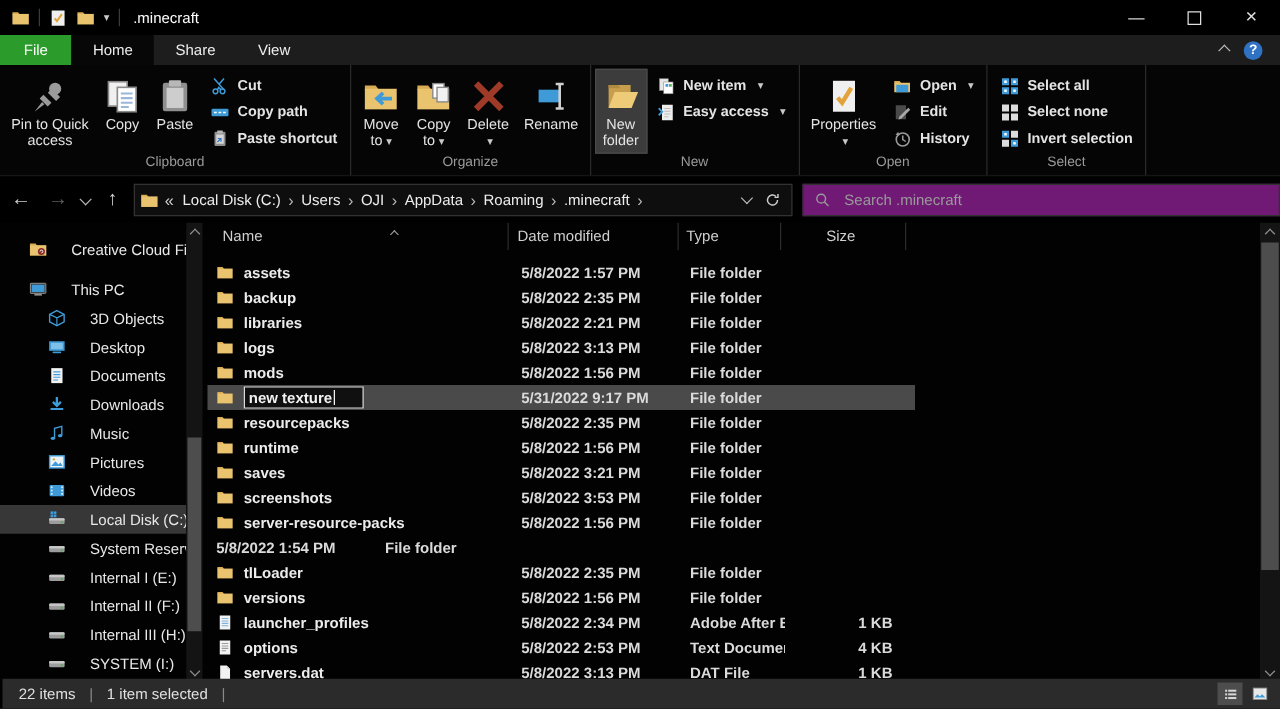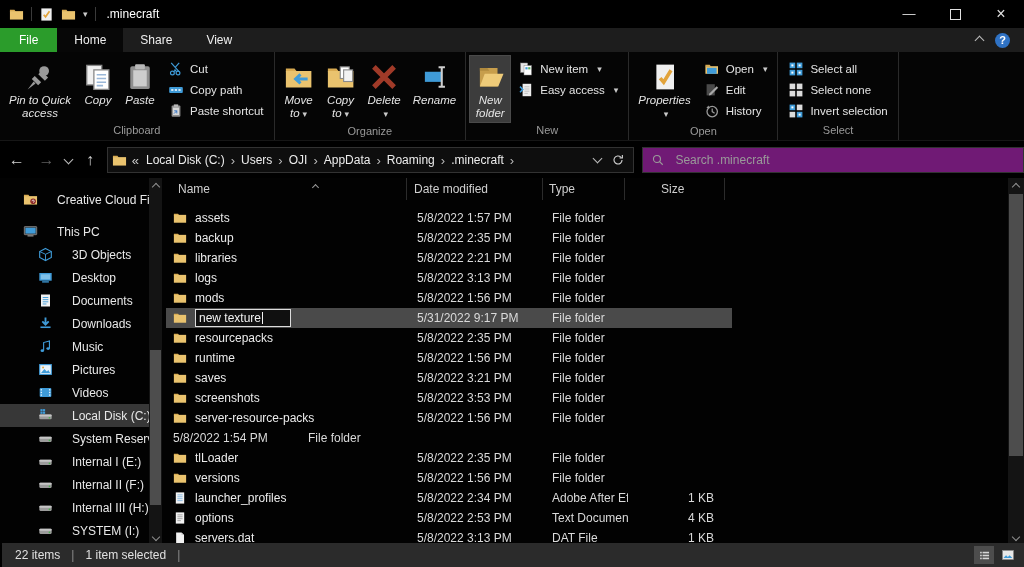--- a/index.html
+++ b/index.html
@@ -29,22 +29,22 @@
   .help-badge{width:15px;height:15px;border-radius:50%;background:#2f72c4;color:#fff;
     display:flex;align-items:center;justify-content:center;font-size:11px;font-weight:bold;}
   
   .ribbon{height:88px;background:#050505;display:flex;align-items:stretch;}
   .rgroup{display:flex;flex-direction:column;border-right:1px solid #2a2a2a;}
   .rgroup-content{flex:1;display:flex;align-items:flex-start;padding:3px 3px 0 3px;}
   .rgroup-label{text-align:center;color:#9a9a9a;font-size:11px;padding:1px 6px 4px;}
   .bigbtn{display:flex;flex-direction:column;align-items:center;padding:4px 5px 2px;border:1px solid transparent;}
   .bigbtn.hl{background:#3c3c3c;border-color:#4a4a4a;}
   .bigbtn .ic{height:34px;display:flex;align-items:center;justify-content:center;}
-  .bigbtn .bl{line-height:13px;font-size:11.5px;color:#e4e4e4;text-align:center;white-space:nowrap;font-style:italic;}
-  .smallcol{display:flex;flex-direction:column;padding-top:3px;}
+  .bigbtn .bl{line-height:13px;font-size:11.5px;color:#e4e4e4;text-align:center;white-space:nowrap;}
+  .smallcol{display:flex;flex-direction:column;padding-top:3px;font-weight:bold;}
   .smallbtn{display:flex;align-items:center;gap:6px;height:21px;padding:0 7px;font-size:11.5px;color:#e4e4e4;white-space:nowrap;}
   .caret{color:#c9c9c9;font-size:9px;margin-left:3px;}
   
   .addressrow{height:38px;display:flex;align-items:center;background:#000;border-top:1px solid #161616;}
   .navbtn{display:flex;align-items:center;justify-content:center;height:26px;}
   .nav-glyph{font-size:16px;color:#cfcfcf;}
   .nav-glyph.dim{color:#5e5e5e;}
   .addressbox{height:26px;width:534px;margin-left:4px;background:#0e0e0e;border:1px solid #323232;
     display:flex;align-items:center;padding:0 4px;box-sizing:border-box;}
   .breadcrumb{display:flex;align-items:center;flex:1;overflow:hidden;}
@@ -70,21 +70,21 @@
   .scrollbar{position:absolute;background:#141414;}
   .sb-v{width:13px;top:0;bottom:0;right:0;}
   .sb-btn{position:absolute;left:0;width:13px;height:15px;display:flex;align-items:center;justify-content:center;}
   .sb-btn .chev{width:5px;height:5px;border-color:#8f8f8f;}
   .sb-thumb{position:absolute;left:1px;width:11px;background:#4d4d4d;}
   .filearea{flex:1;position:relative;overflow:hidden;}
   .fl-header{height:22px;display:flex;align-items:stretch;color:#cfcfcf;position:relative;}
   .fl-hcell{display:flex;align-items:center;border-right:1px solid #2b2b2b;box-sizing:border-box;}
   .sortmark{position:absolute;top:1px;left:150px;}
   .sortmark .chev{width:4px;height:4px;border-color:#9a9a9a;}
-  .fl-rows{padding-top:8px;}
+  .fl-rows{padding-top:8px;font-weight:bold;}
   .fl-row{height:20px;display:flex;align-items:center;margin-left:3px;width:566px;}
   .fl-row.selected{background:#4a4a4a;}
   .cell{box-sizing:border-box;white-space:nowrap;overflow:hidden;}
   .c-name{width:244px;display:flex;align-items:center;gap:8px;padding-left:7px;color:#ececec;}
   .c-date{width:136px;padding-left:7px;color:#dadada;}
   .c-type{width:82px;padding-left:6px;color:#dadada;}
   .c-size{width:100px;text-align:right;padding-right:14px;color:#dadada;}
   .editbox{height:16px;background:#101010;border:1px solid #dcdcdc;display:flex;align-items:center;
     padding:0 3px;width:88px;box-sizing:content-box;}
   .editbox .txt{color:#f2f2f2;}

